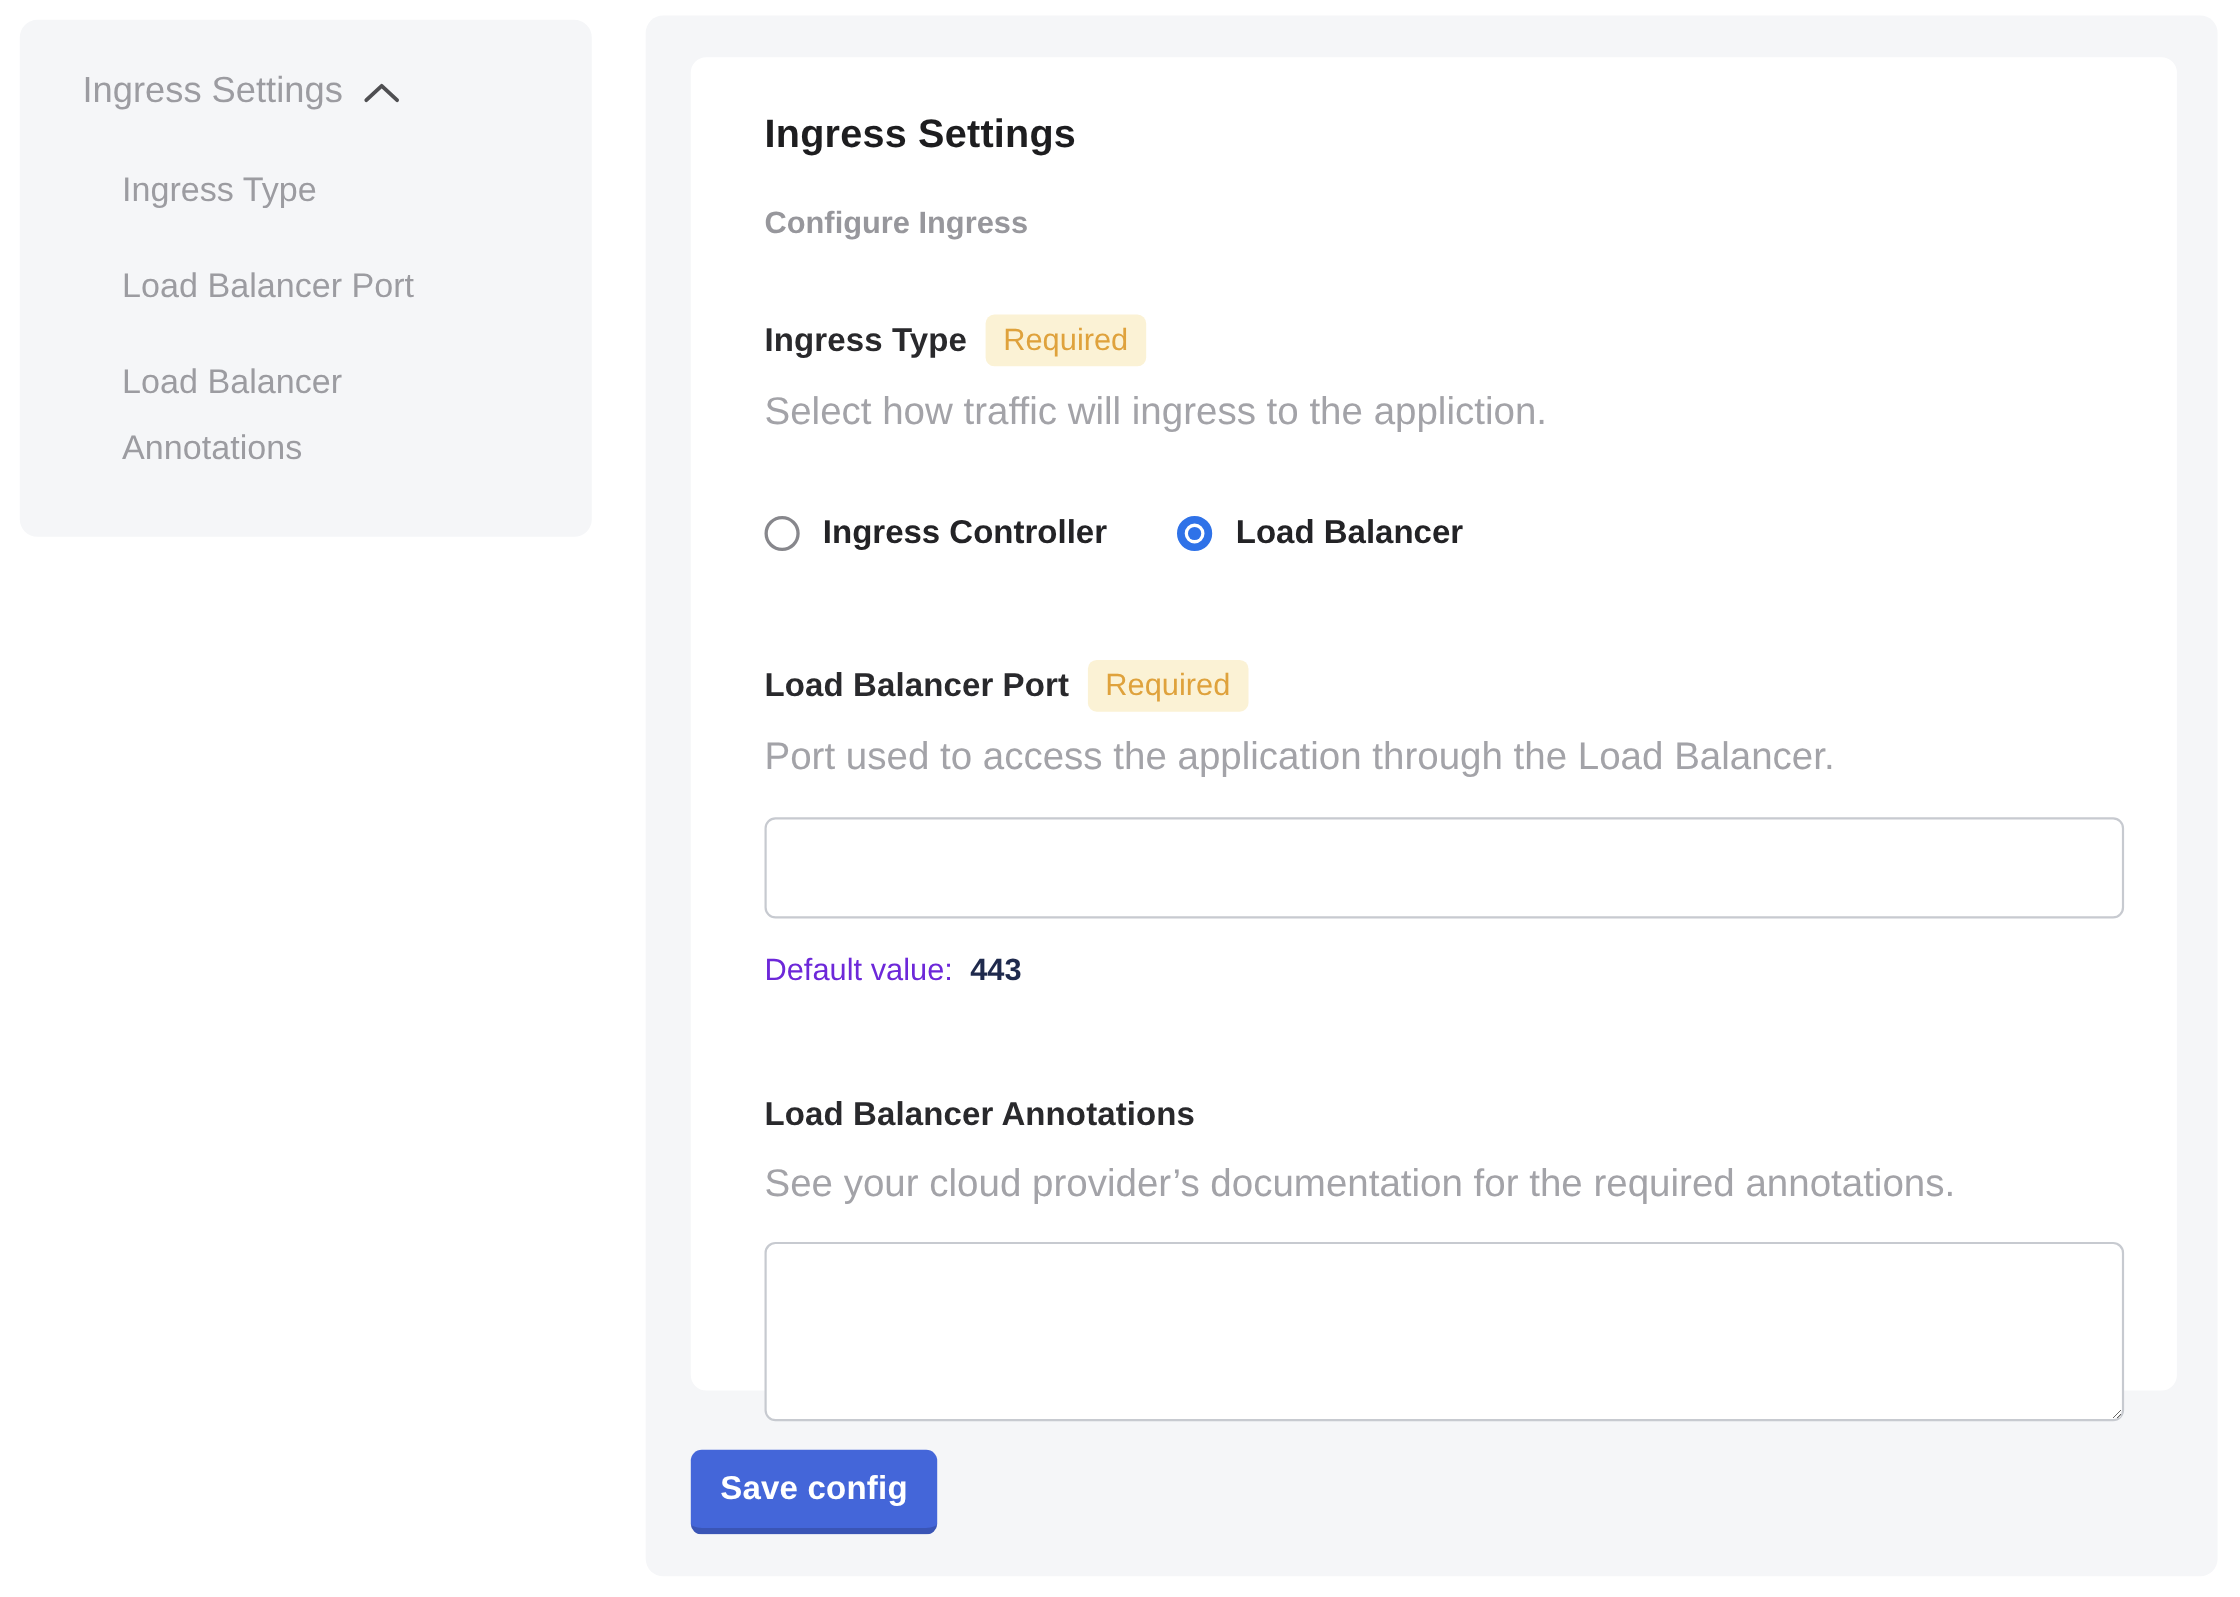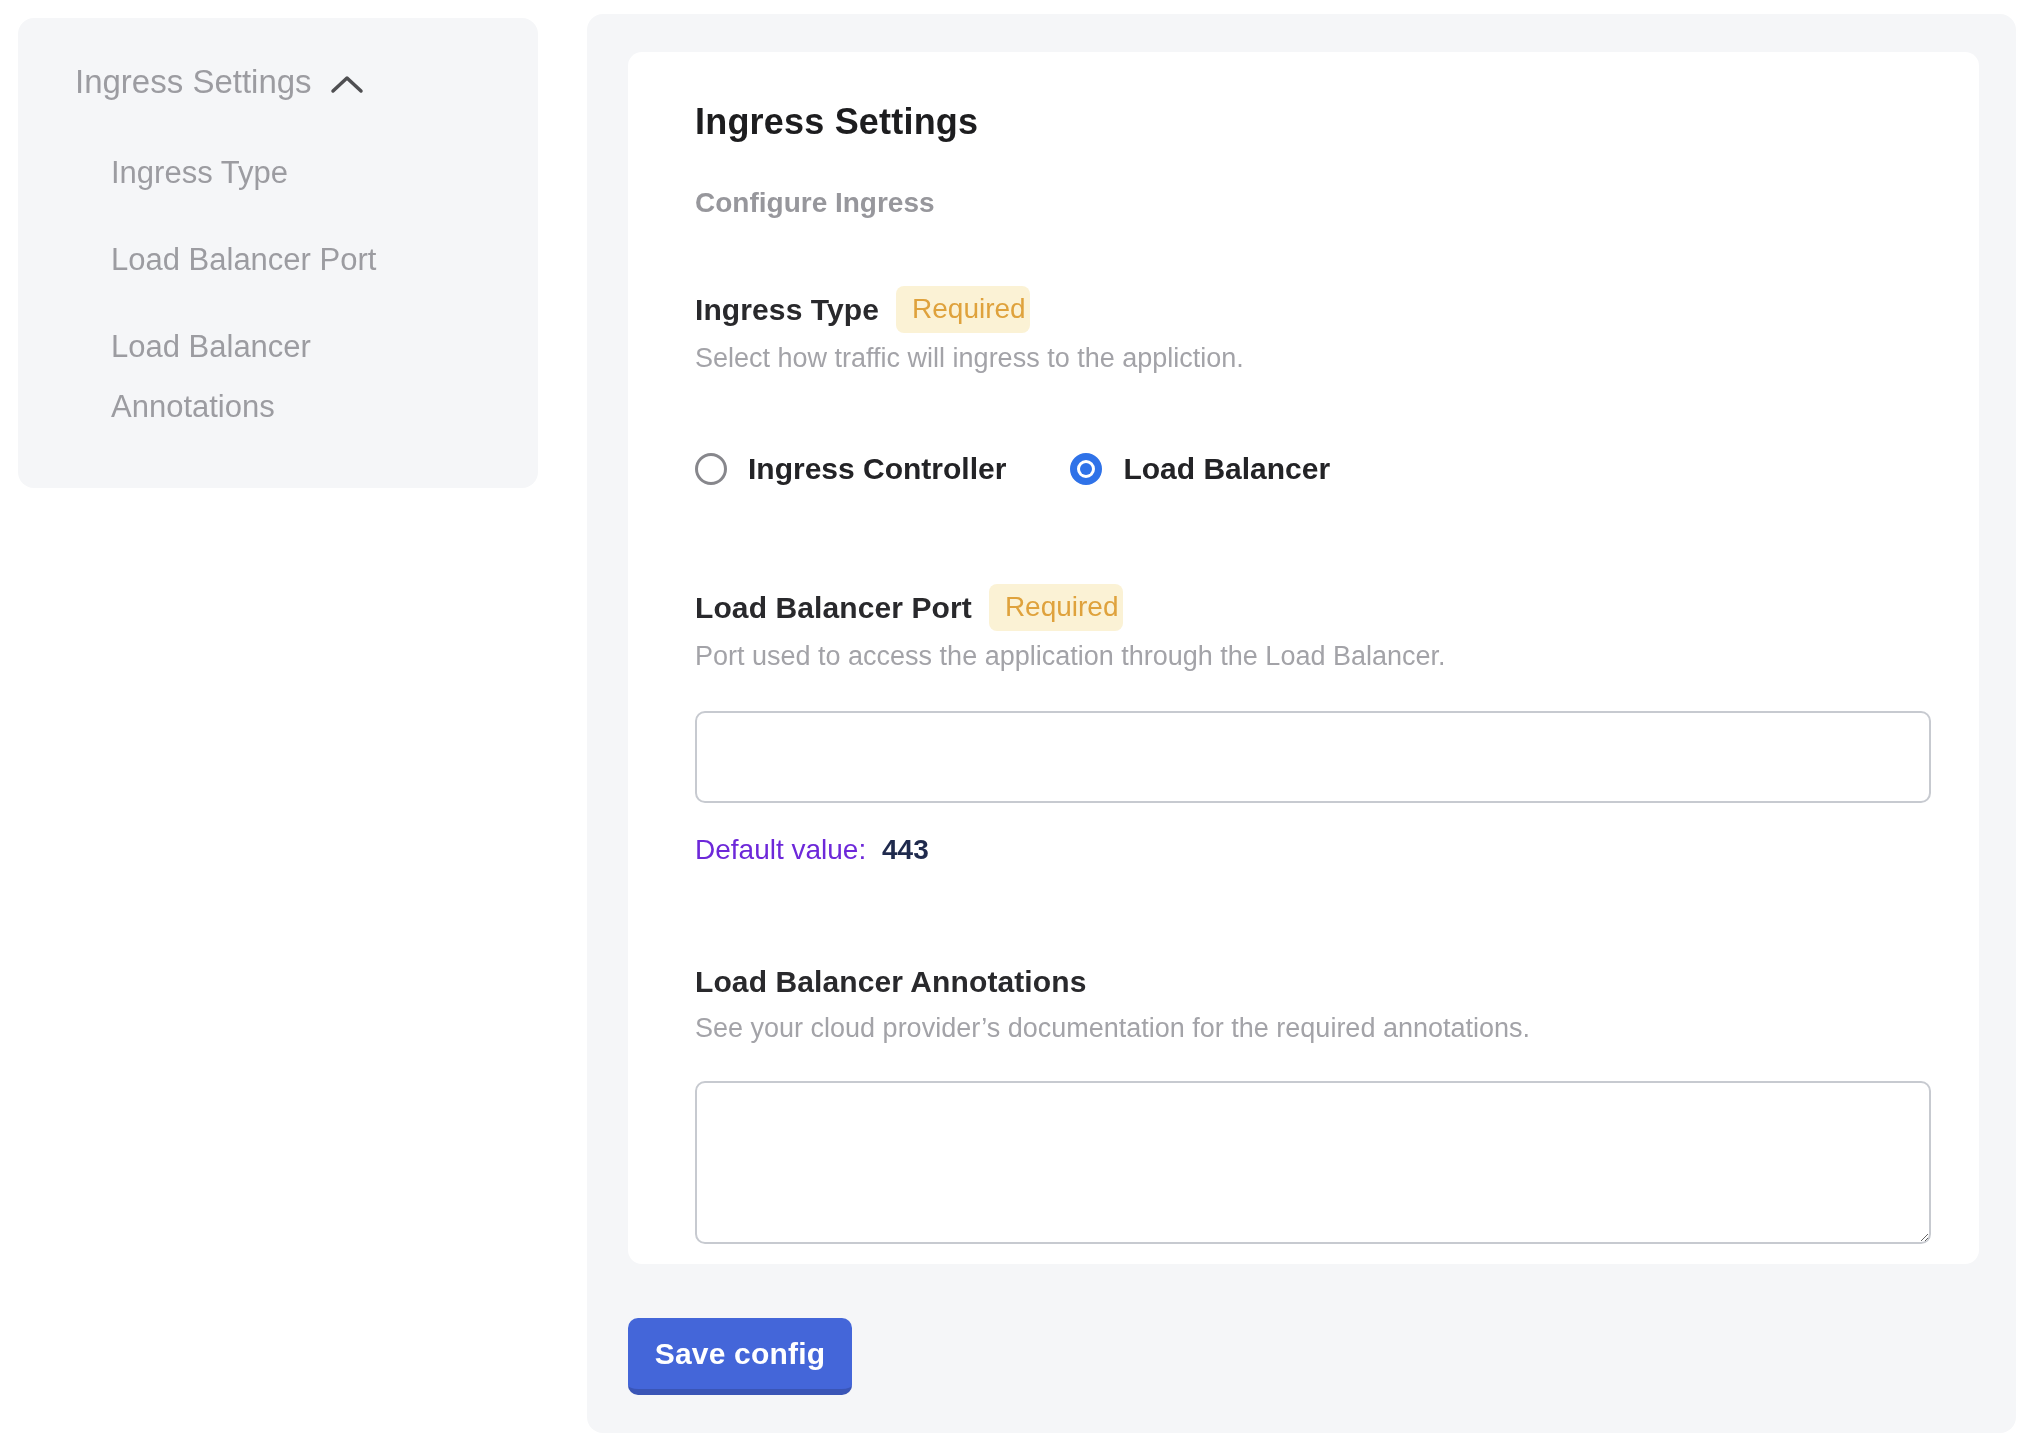--- a/index.html
+++ b/index.html
@@ -70,26 +70,26 @@
   .field-head { display: flex; align-items: center; gap: 17px; }
   .field-label {
     font-size: 30px; font-weight: 700; line-height: 42px;
     color: #29292c;
     letter-spacing: 0.1px;
   }
   .badge {
     background: #fbf2d5;
     color: #dfa23c;
     font-size: 28px; line-height: 28px;
-    padding: 9px 4px 10px 16px;
+    padding: 9px 16px 10px 16px;
     border-radius: 8px;
   }
   .field-desc {
-    margin-top: 8px;
-    font-size: 27px; line-height: 34px;
+    margin-top: 24px;
+    font-size: 35px; line-height: 34px;
     color: #a3a3a8;
   }
 
   .field-ingress-type { margin-top: 66px; }
   .field-lb-port { margin-top: 98px; }
   .field-lb-annotations { margin-top: 94px; }
 
   
   .radio-row { margin-top: 77px; display: flex; align-items: center; gap: 64px; }
   .radio-option { display: flex; align-items: center; gap: 21px; cursor: pointer; }

